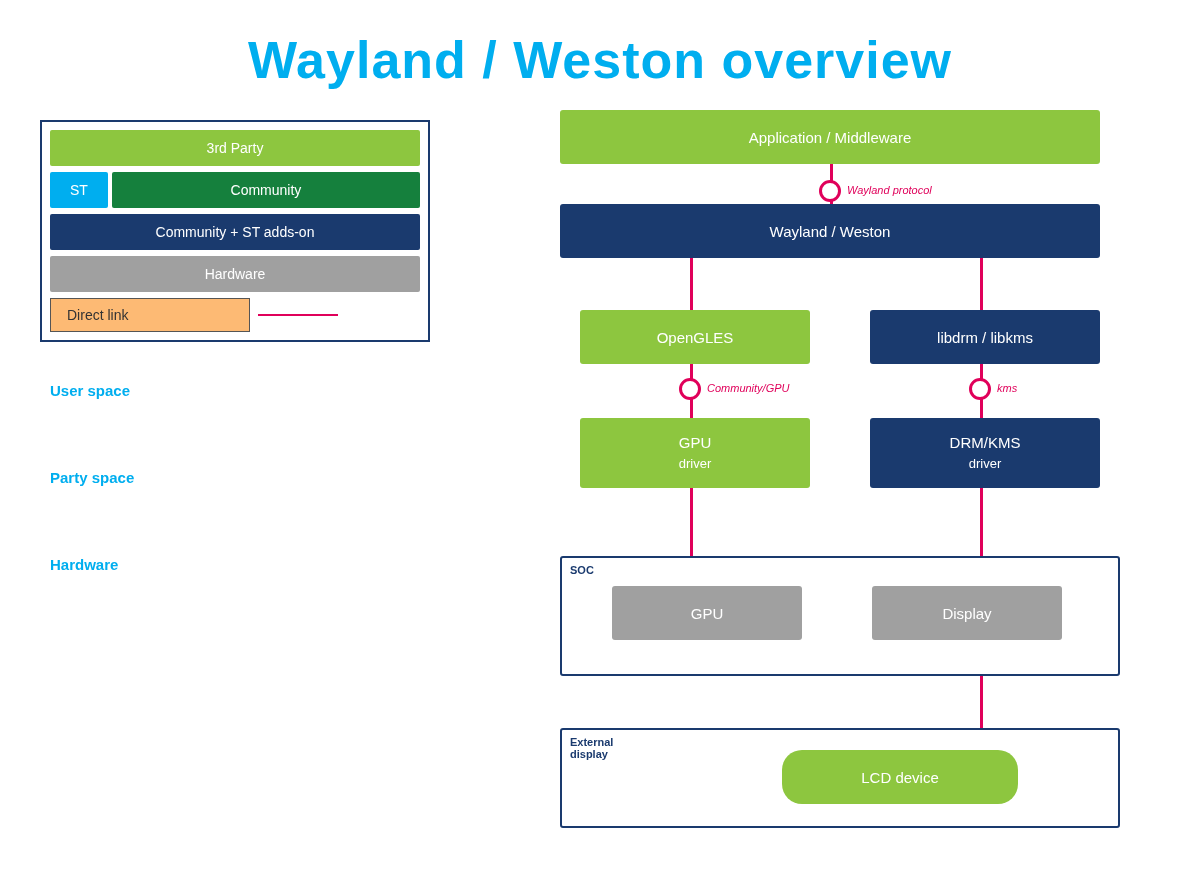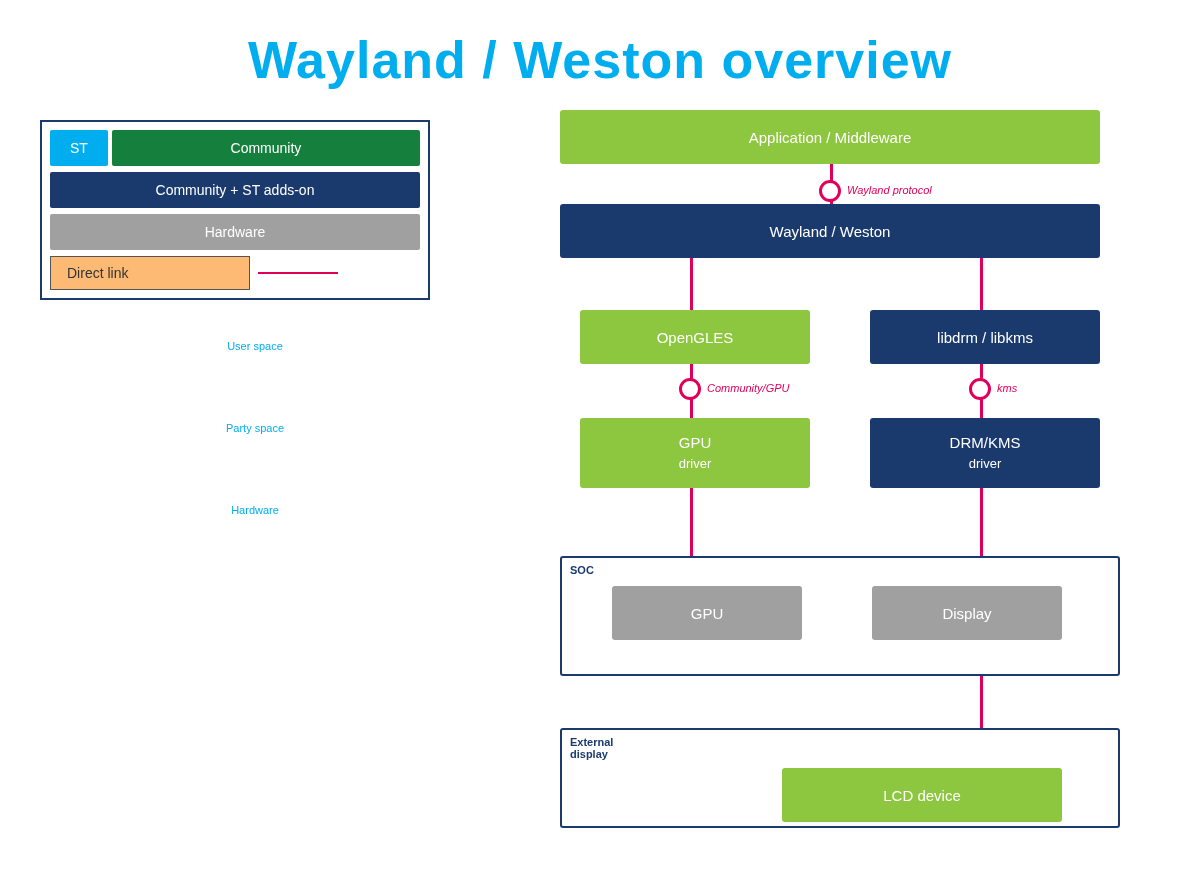--- a/index.html
+++ b/index.html
@@ -121,25 +121,24 @@
       width: 80px;
     }
 
     
     .legend-labels {
       margin-top: 40px;
       padding-left: 10px;
     }
 
     .legend-label {
-      font-size: 11px;
-      font-weight: normal;
+      font-size: 15px;
+      font-weight: bold;
       color: #00AEEF;
       margin-bottom: 70px;
-      text-align: center;
     }
 
     
     .right-panel {
       flex: 1;
       position: relative;
       padding-left: 40px;
       padding-top: 0;
     }
 
@@ -215,20 +214,23 @@
   </style>
 </head>
 <body>
 
 <div class="page-title">Wayland / Weston overview</div>
 
 <div class="main-content">
 
   <div class="left-panel">
     <div class="legend-box">
+      <div class="layer-row">
+        <div class="layer-3rdparty">3rd Party</div>
+      </div>
       <div class="layer-st-community">
         <div class="layer-st">ST</div>
         <div class="layer-community">Community</div>
       </div>
       <div class="layer-community-st">Community + ST adds-on</div>
       <div class="layer-hardware">Hardware</div>
       <div class="direct-link-row">
         <div class="direct-link-box">Direct link</div>
         <div class="direct-link-line"></div>
       </div>
@@ -290,18 +292,18 @@
 
         <div class="diag-box box-gray" style="left:310px; top:28px; width:190px; height:54px;">Display</div>
       </div>
 
       <div class="connector conn-v" style="left:480px; top:566px; height:52px;"></div>
 
       <div class="outer-box" style="left:60px; top:618px; width:560px; height:100px;">
         <div class="outer-box-label" style="white-space:pre-line;">External
 display</div>
 
-        <div class="diag-box box-green" style="left:220px; top:38px; width:280px; height:54px;">LCD device</div>
+        <div class="diag-box box-green" style="left:220px; top:20px; width:236px; height:54px;border-radius:20px;">LCD device</div>
       </div>
 
     </div>
   </div>
 </div>
 
 </body></html>

